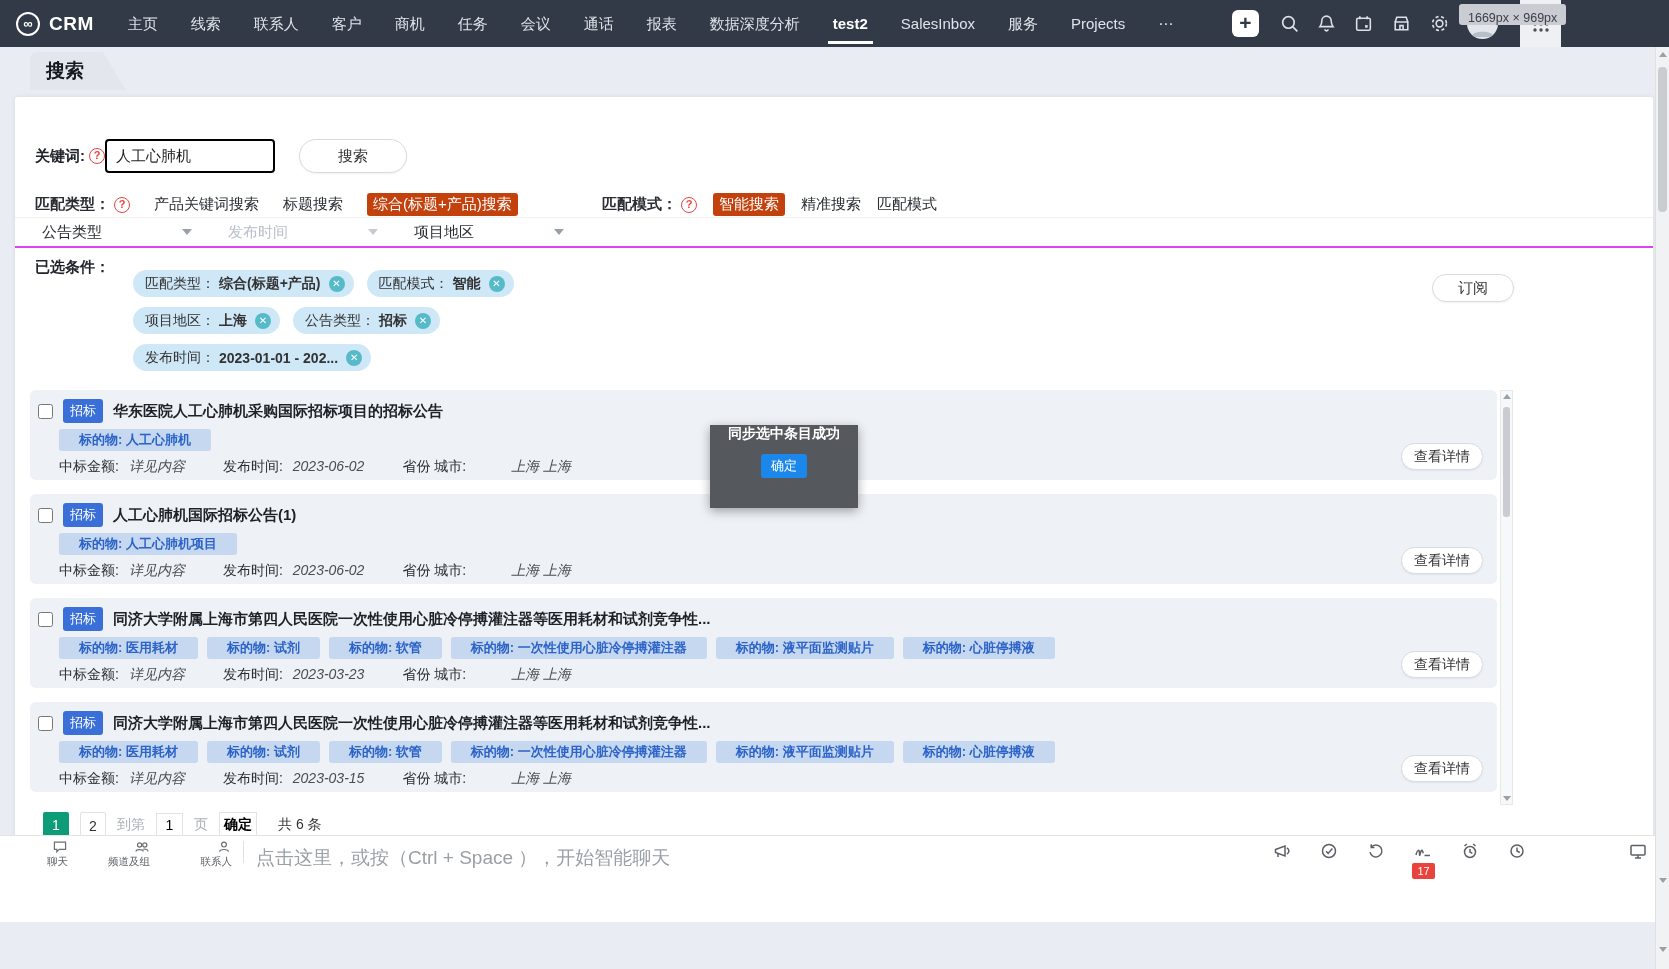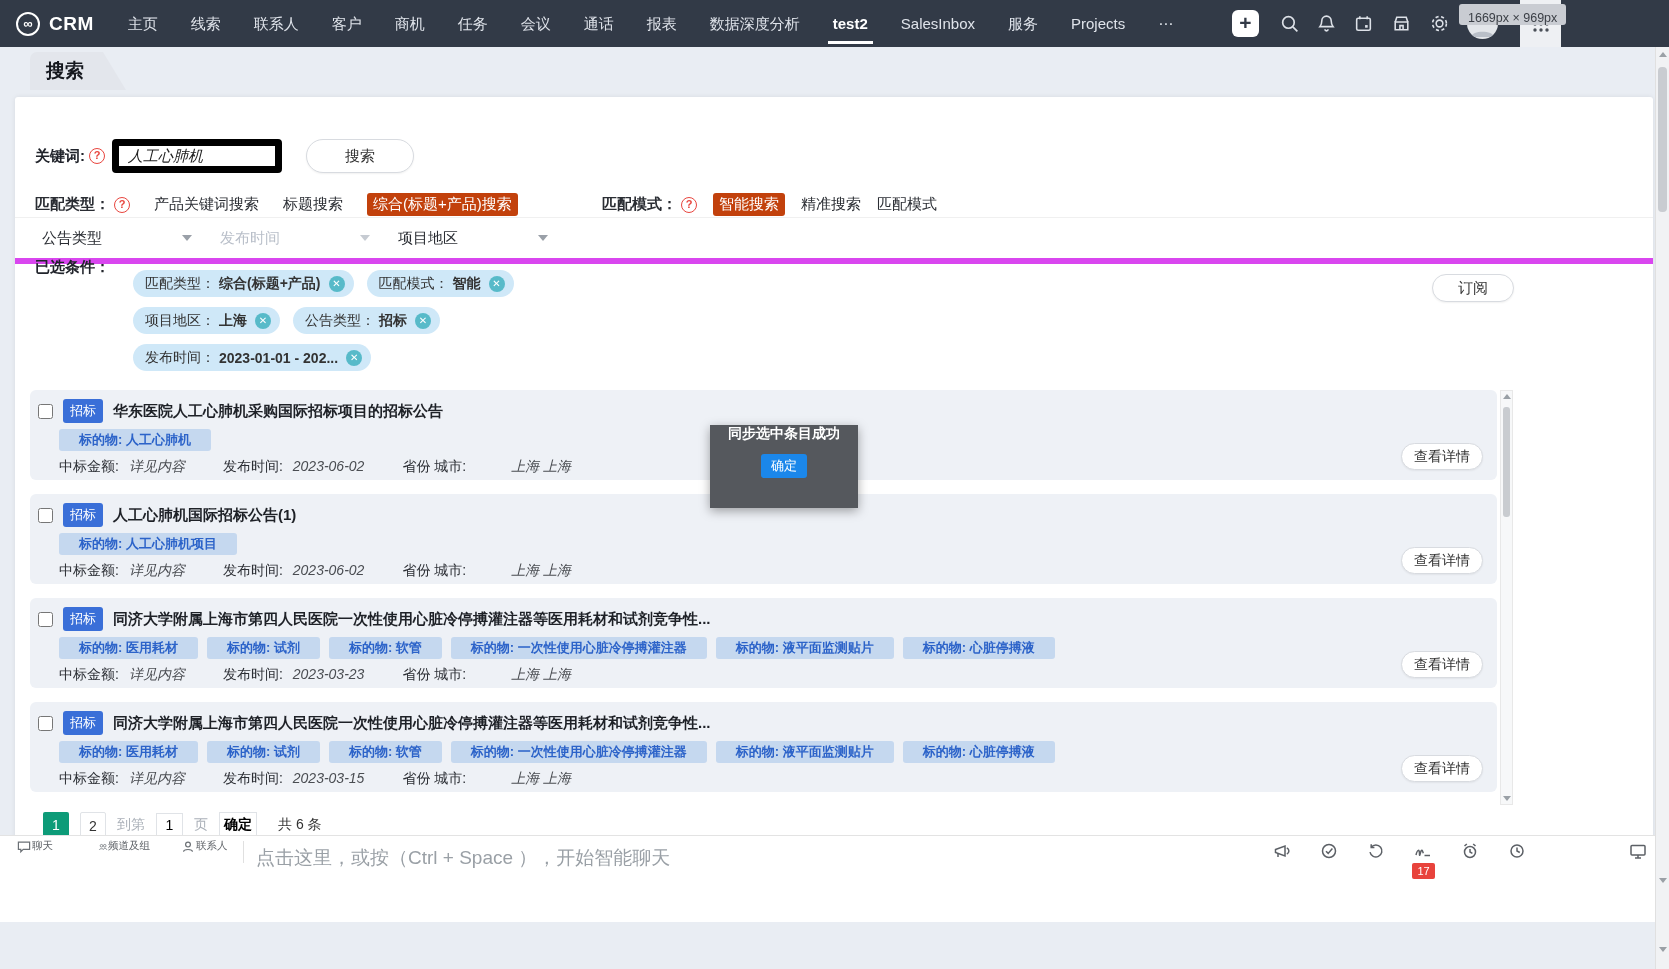--- a/index.html
+++ b/index.html
@@ -23,33 +23,33 @@
 
   
   .page { position:absolute; left:0; top:47px; width:1669px; height:922px; background:#E9EDF3; }
   .search-tab { position:absolute; left:30px; top:5px; width:96px; height:38px; background:#e3e6ec; border-radius:7px 7px 0 0; clip-path:polygon(0 0,76% 0,100% 100%,0 100%); font-size:19px; font-weight:bold; color:#15181e; line-height:38px; padding-left:16px; cursor:pointer; }
   .panel { position:absolute; left:15px; top:50px; width:1638px; height:781px; background:#fff; border-radius:3px; box-shadow:0 0 5px rgba(0,0,0,.08); }
 
   
   .row-keyword { position:absolute; left:20px; top:42px; display:flex; align-items:center; }
   .fld-label { font-size:15px; font-weight:bold; color:#21242b; }
   .help-icon { display:inline-block; width:16px; height:16px; border-radius:50%; border:1.5px solid #e8453e; color:#e8453e; font-size:11px; font-weight:bold; text-align:center; line-height:13px; margin-left:4px; cursor:pointer; }
-  .kw-input { width:170px; height:34px; border:7px solid #000000; border-radius:4px; padding:0 9px; font-size:15px; color:#222; margin-left:7px;font-style:italic; }
+  .kw-input { width:170px; height:34px; border:2px solid #000000; border-radius:4px; padding:0 9px; font-size:15px; color:#222; margin-left:0; }
   .btn-pill { border:1px solid #d8dbe0; border-radius:17px; background:#fff; font-size:15px; color:#333; box-shadow:0 1px 2px rgba(0,0,0,.06); cursor:pointer; font-family:inherit; }
   .btn-search { width:108px; height:34px; margin-left:24px; }
 
   
   .match-group { position:absolute; top:96px; display:flex; align-items:center; gap:24px; font-size:15px; color:#2a2d33; }
   .mg-type { left:20px; } .mg-mode { left:587px; gap:16px; }
   .match-label { font-weight:bold; display:flex; align-items:center; }
   .match-opt { cursor:pointer; white-space:nowrap; }
   .match-opt.sel { background:#c2410c; color:#fff; padding:2px 6px; border-radius:3px; }
 
   
-  .filter-row { position:absolute; left:0; top:120px; width:100%; height:47px; border-top:1px solid #f0f0f0; border-bottom:6px solid #d946ef; display:flex; align-items:center; padding-left:27px; }
+  .filter-row { position:absolute; left:0; top:120px; width:100%; height:31px; border-top:1px solid #f0f0f0; border-bottom:2px solid #d946ef; display:flex; align-items:center; padding-left:27px;gap:8px; }
   .filter { width:150px; display:flex; justify-content:space-between; align-items:center; margin-right:28px; font-size:15px; color:#2a2d33; cursor:pointer; }
   .filter.muted { color:#b9bfc9; }
   .caret { width:0; height:0; border-left:5px solid transparent; border-right:5px solid transparent; border-top:6px solid #9aa0a8; }
   .filter.muted .caret { border-top-color:#c6cbd2; }
 
   
   .cond-label { position:absolute; left:20px; top:161px; font-size:15px; font-weight:bold; color:#21242b; }
   .cond-tags { position:absolute; left:118px; top:173px; width:420px; display:flex; flex-wrap:wrap; gap:10px 13px; }
   .cond-tag { height:27px; background:#cfe8f8; border-radius:14px; display:flex; align-items:center; padding:0 9px 0 12px; font-size:14px; color:#333; white-space:nowrap; }
   .cond-val { font-weight:bold; margin-left:4px; }
@@ -92,21 +92,21 @@
   .pg-confirm { width:38px; height:26px; border:1px solid #e0e3e7; background:#fff; font-weight:bold; font-size:14px; cursor:pointer; font-family:inherit; }
   .pg-total { margin-left:10px; }
 
   
   .btn-sync { position:absolute; left:633px; top:748px; width:114px; height:28px; }
   .btn-reset { position:absolute; left:772px; top:747px; width:118px; height:29px; box-shadow:0 1px 3px rgba(0,0,0,.12); }
 
   
   .bottom-bar { position:absolute; left:0; top:835px; width:1669px; height:87px; background:#fff; border-top:1px solid #e3e3e3; }
   .chat-items { position:absolute; left:16px; top:3px; display:flex; gap:30px; }
-  .chat-item { display:flex; flex-direction:row; align-items:flex-start; cursor:pointer; width:52px; }
+  .chat-item { display:flex; flex-direction:column; align-items:flex-end; cursor:pointer; width:52px; }
   .chat-item svg { display:block; }
   .chat-item-label { font-size:10.5px; color:#5f6368; margin-top:0; white-space:nowrap; }
   .chat-divider { position:absolute; left:243px; top:5px; width:1px; height:22px; background:#e0e0e0; }
   .chat-placeholder { position:absolute; left:256px; top:9px; font-size:19px; color:#9aa0a6; cursor:text; }
   .bottom-icons { position:absolute; left:1272px; top:5px; display:flex; gap:27px; align-items:center; }
   .b-icon { width:20px; height:20px; cursor:pointer; }
   .b-icon.monitor { margin-left:74px; }
   .notif-badge { position:absolute; left:1412px; top:863px; width:23px; height:16px; background:#E8433C; color:#fff; font-size:11px; line-height:16px; text-align:center; border-radius:2px; z-index:30; }
 
   

